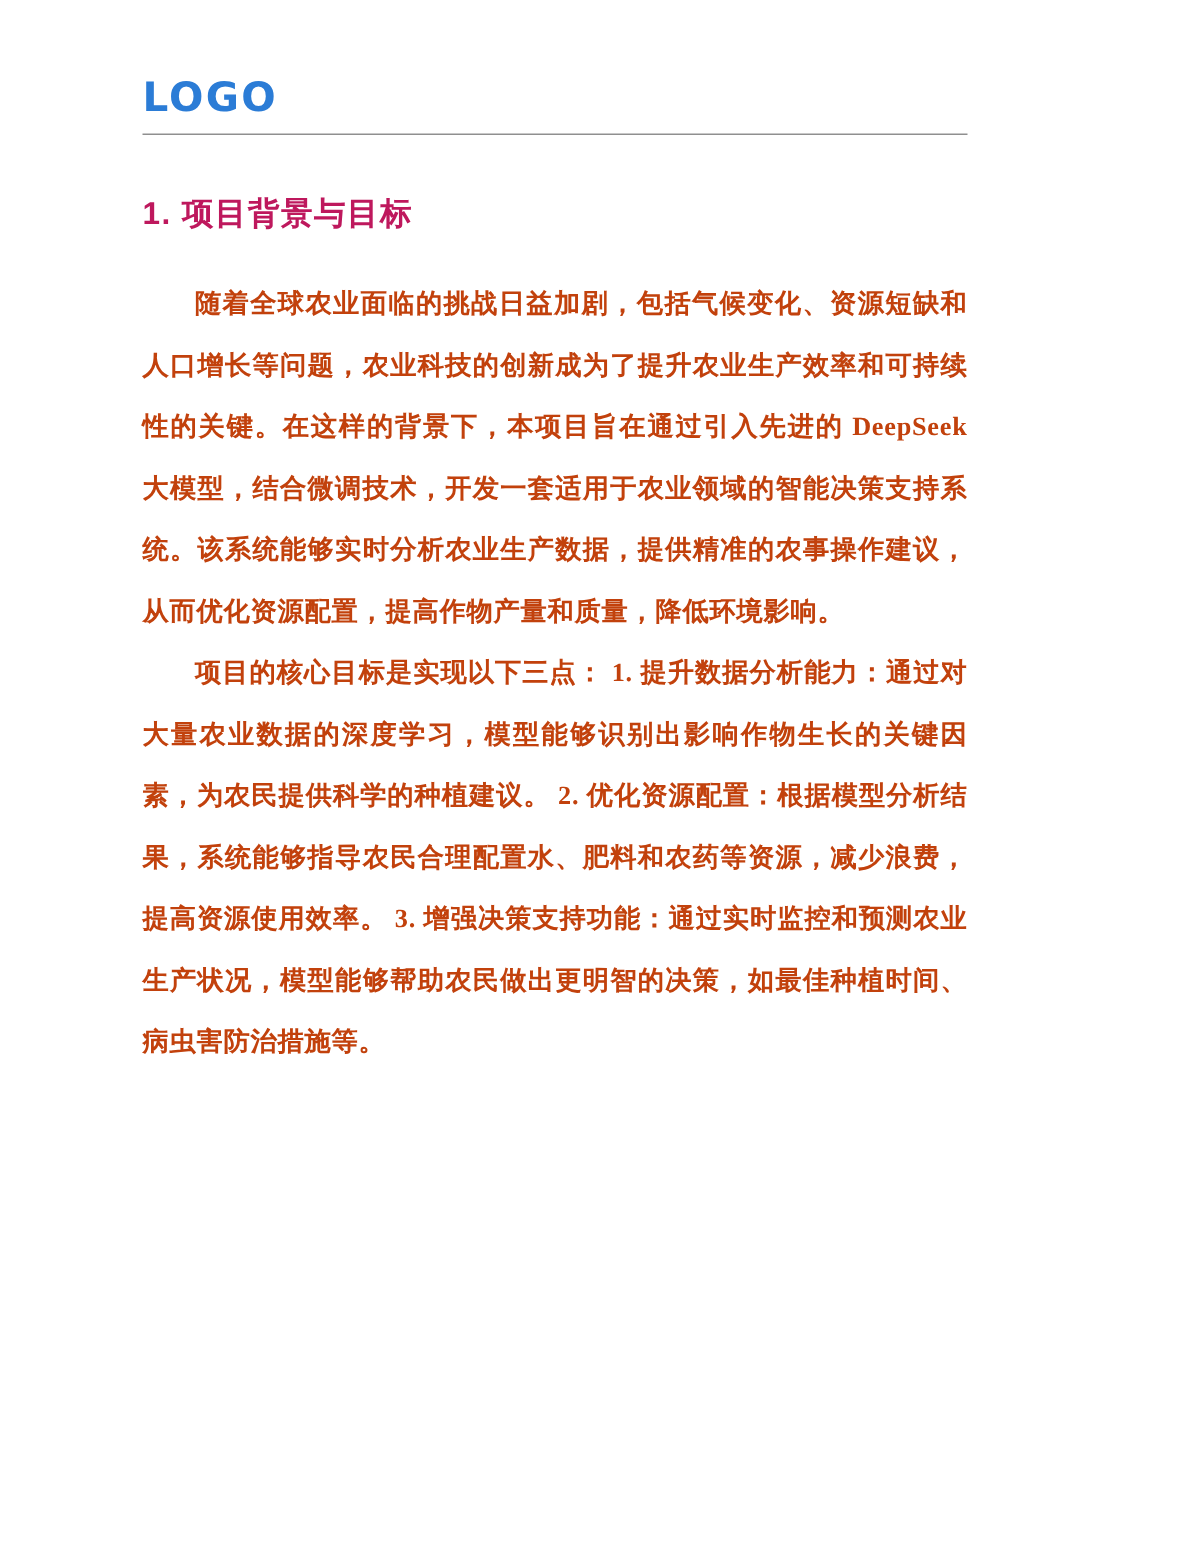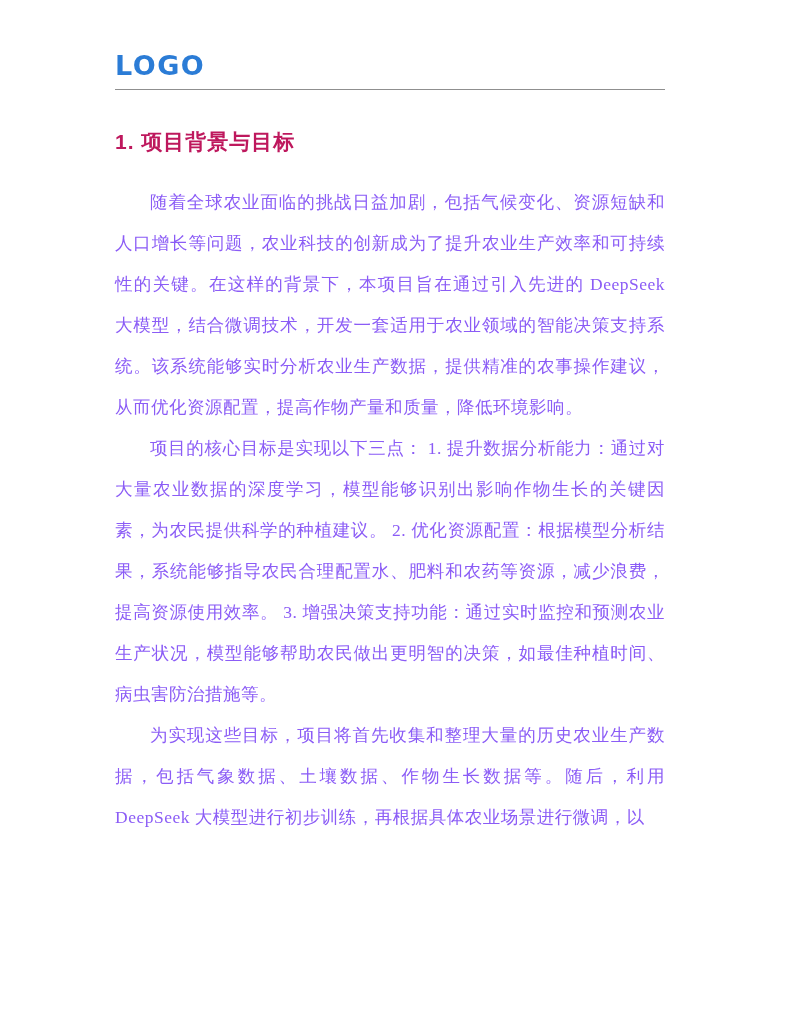--- a/index.html
+++ b/index.html
@@ -4,21 +4,20 @@
 <style>
   * { margin: 0; padding: 0; box-sizing: border-box; }
   html, body { background: #ffffff; }
   .page {
     position: relative;
     width: 740px;
     height: 1036px;
     background: #ffffff;
     overflow: hidden;
     font-family: "Liberation Serif", "DejaVu Serif", serif;
-    margin-left: 20px;
   }
   .content {
     padding: 52px 95px 0 95px;
   }
   .logo {
     font-family: "DejaVu Sans", "Liberation Sans", sans-serif;
     font-size: 27px;
     font-weight: 800;
     letter-spacing: 1.5px;
     color: #2b7cd6;
@@ -38,38 +37,38 @@
     font-weight: 700;
     color: #be185d;
     letter-spacing: 1px;
   }
   .body-text {
     margin-top: 26px;
   }
   .paragraph {
     font-size: 17.5px;
     line-height: 41px;
-    color: #8b5cf6;
+    color: #c2410c;
     text-align: justify;
     text-indent: 2em;
     letter-spacing: 0.5px;
+    font-weight: bold;
   }
 </style>
 </head>
 <body>
 
 <div class="page">
   <div class="content">
 
     <div class="logo">LOGO</div>
 
     <hr class="header-divider">
 
     <h1 class="section-heading">1.  项目背景与目标</h1>
 
     <div class="body-text">
       <p class="paragraph">随着全球农业面临的挑战日益加剧，包括气候变化、资源短缺和人口增长等问题，农业科技的创新成为了提升农业生产效率和可持续性的关键。在这样的背景下，本项目旨在通过引入先进的 DeepSeek 大模型，结合微调技术，开发一套适用于农业领域的智能决策支持系统。该系统能够实时分析农业生产数据，提供精准的农事操作建议，从而优化资源配置，提高作物产量和质量，降低环境影响。</p>
       <p class="paragraph">项目的核心目标是实现以下三点： 1. 提升数据分析能力：通过对大量农业数据的深度学习，模型能够识别出影响作物生长的关键因素，为农民提供科学的种植建议。 2. 优化资源配置：根据模型分析结果，系统能够指导农民合理配置水、肥料和农药等资源，减少浪费，提高资源使用效率。 3. 增强决策支持功能：通过实时监控和预测农业生产状况，模型能够帮助农民做出更明智的决策，如最佳种植时间、病虫害防治措施等。</p>
-      <p class="paragraph">为实现这些目标，项目将首先收集和整理大量的历史农业生产数据，包括气象数据、土壤数据、作物生长数据等。随后，利用 DeepSeek 大模型进行初步训练，再根据具体农业场景进行微调，以</p>
     </div>
 
   </div>
 </div>
 
 </body></html>

